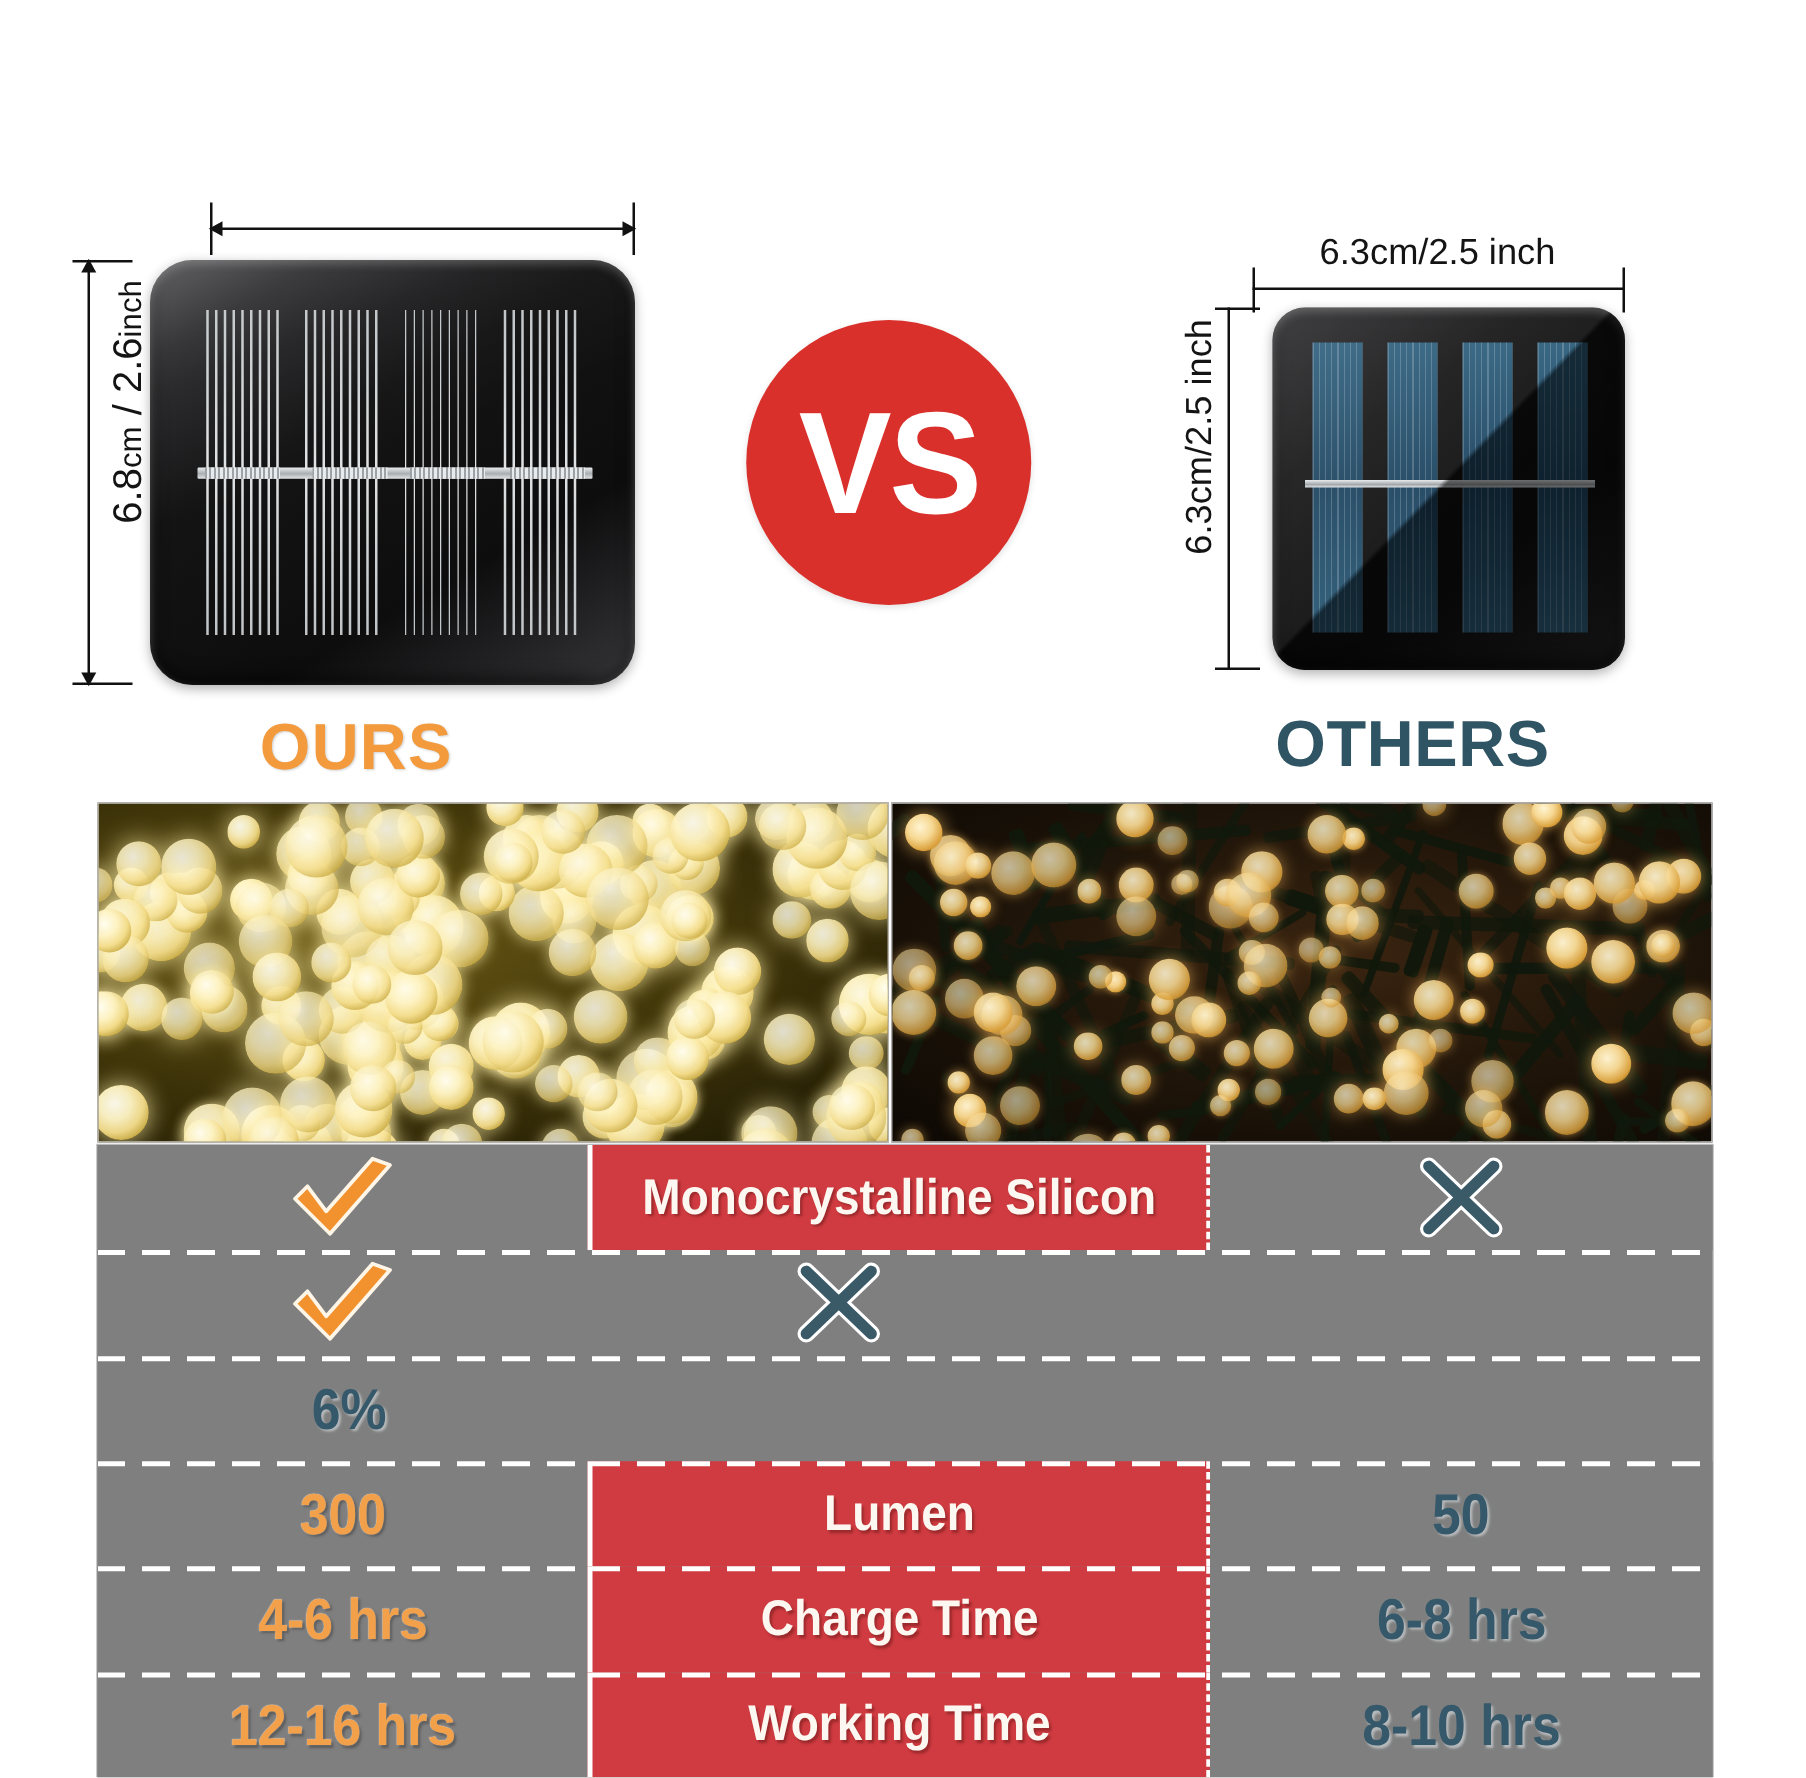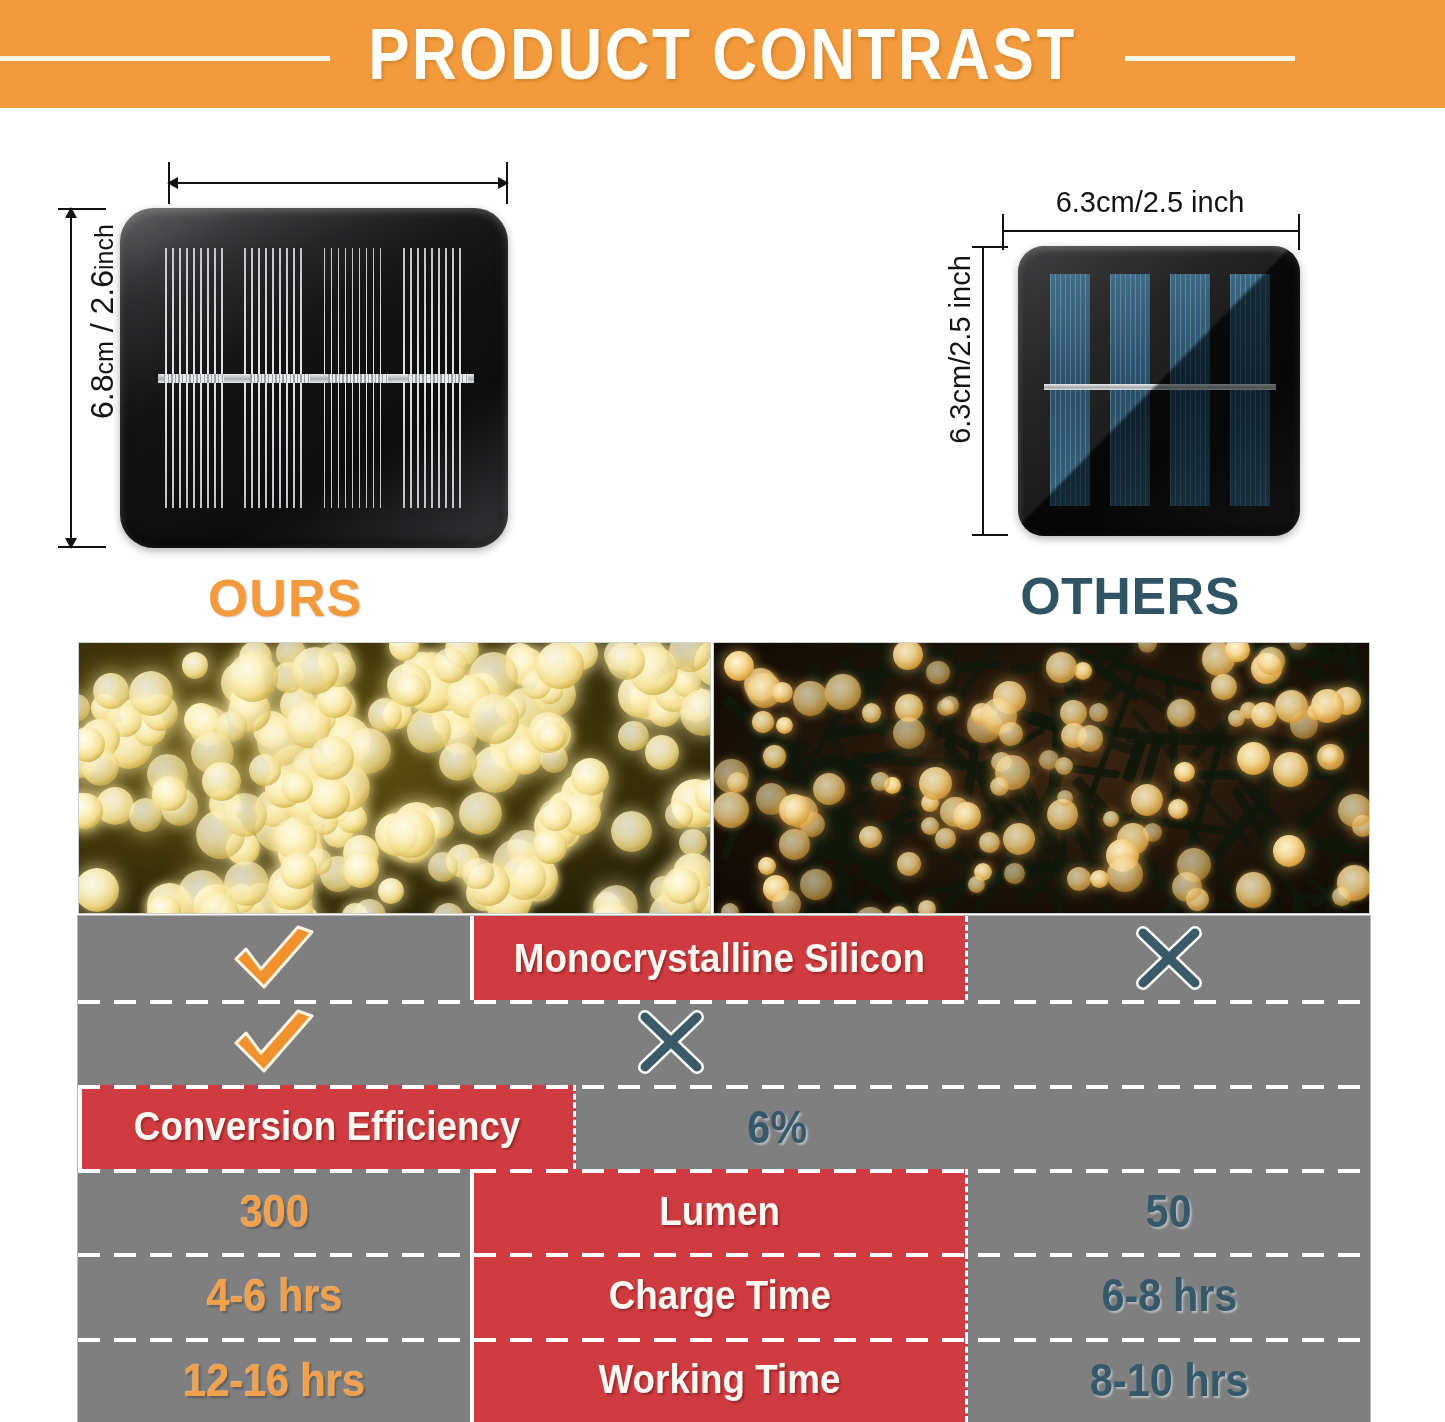--- a/index.html
+++ b/index.html
@@ -272,25 +272,20 @@
     text-shadow: 2px 2px 2px rgba(230,235,238,0.55);
     white-space: nowrap;
   }
   .mark-check, .mark-cross { display: block; }
 </style>
 </head>
 <body>
 
 <div id="page">
 
-  <div id="header-banner">
-    <div class="hdr-rule left"></div>
-    <div class="hdr-rule right"></div>
-    <div id="header-title">PRODUCT CONTRAST</div>
-  </div>
 
   <div id="panels-area">
 
     <div id="ours-block">
       <div class="tick-v" id="ours-tick-tl"></div>
       <div class="tick-v" id="ours-tick-tr"></div>
       <div id="ours-dim-top-line"></div>
 
       <div id="ours-dim-left-label">6.8<span class="unit">cm</span> / 2.6<span class="unit">inch</span></div>
       <div class="tick-h" id="ours-tick-lt"></div>
@@ -349,20 +344,23 @@
           <div class="seg" style="left:92px"></div>
           <div class="seg" style="left:170px"></div>
           <div class="seg" style="left:250px"></div>
         </div>
         <div class="glass"></div>
       </div>
 
       <div id="ours-label">OURS</div>
     </div>
 
+    <div id="vs-badge">
+      <span id="vs-text">VS</span>
+    </div>
 
     <div id="others-block">
       <div id="others-dim-top-label">6.3cm/2.5 inch</div>
       <div class="tick-v" id="others-tick-tl"></div>
       <div class="tick-v" id="others-tick-tr"></div>
       <div id="others-dim-top-line"></div>
 
       <div id="others-dim-left-label">6.3cm/2.5 inch</div>
       <div class="tick-h" id="others-tick-lt"></div>
       <div class="tick-h" id="others-tick-lb"></div>
@@ -834,23 +832,20 @@
         <div class="cell-others">
           <svg class="mark-cross" width="72" height="66" viewBox="0 0 72 66">
             <line x1="10" y1="8" x2="62" y2="58" stroke="#FFFFFF" stroke-width="14" stroke-linecap="round"></line>
             <line x1="62" y1="8" x2="10" y2="58" stroke="#FFFFFF" stroke-width="14" stroke-linecap="round"></line>
             <line x1="10" y1="8" x2="62" y2="58" stroke="#3A5A68" stroke-width="9" stroke-linecap="round"></line>
             <line x1="62" y1="8" x2="10" y2="58" stroke="#3A5A68" stroke-width="9" stroke-linecap="round"></line>
           </svg>
         </div>
       </div>
       <div class="trow">
-        <div class="cell-mid">
-          <span class="mid-text">Conversion Efficiency</span>
-        </div>
         <div class="cell-others">
           <span class="val-others">6%</span>
         </div>
       </div>
       <div class="trow">
         <div class="cell-ours">
           <span class="val-ours">300</span>
         </div>
         <div class="cell-mid">
           <span class="mid-text">Lumen</span>

